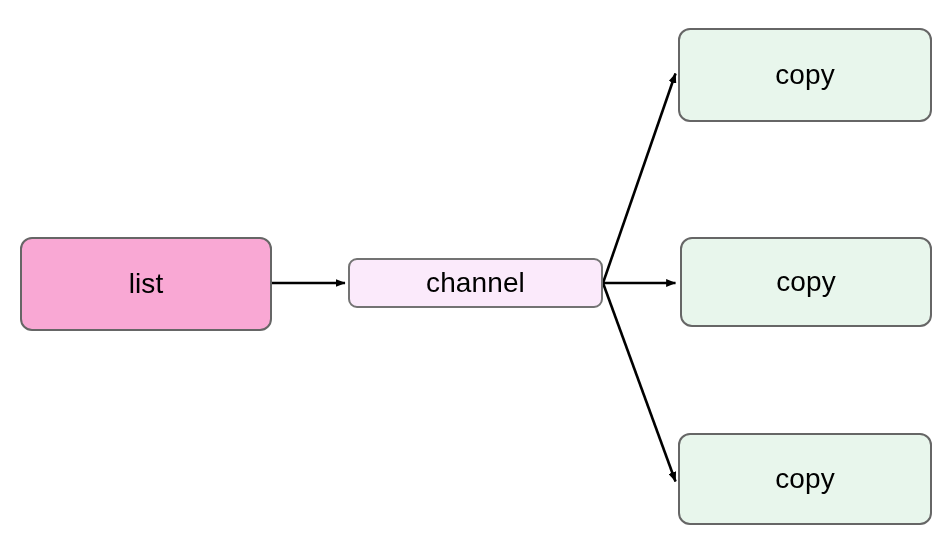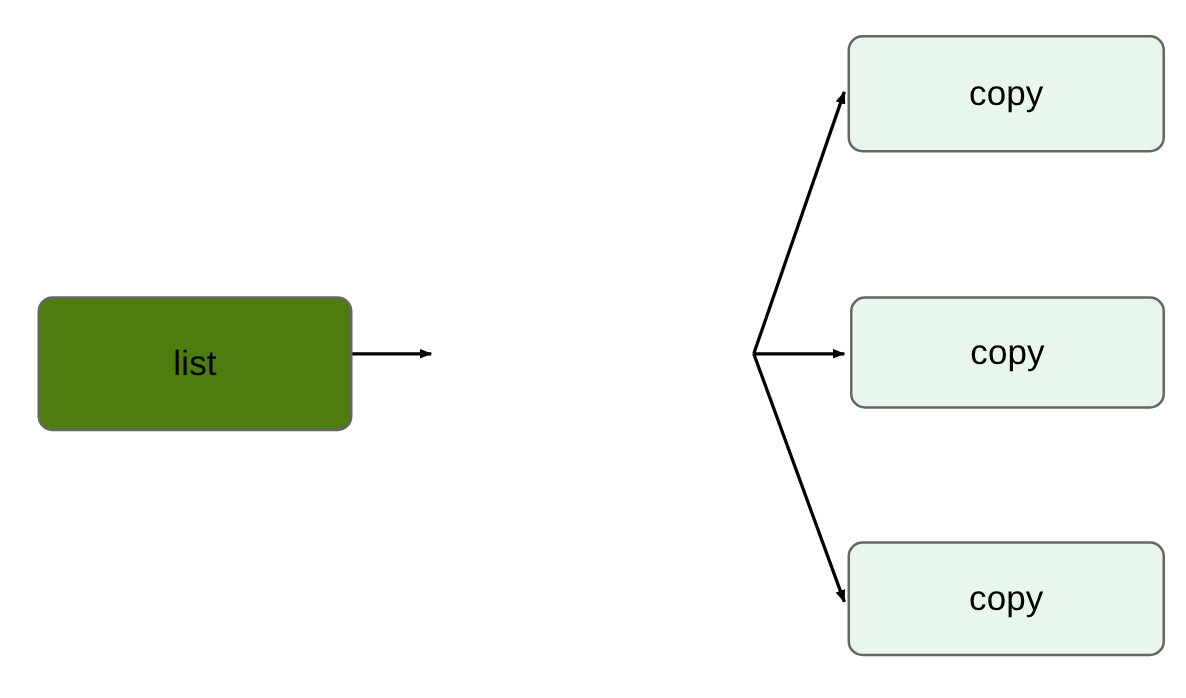--- a/index.html
+++ b/index.html
@@ -39,25 +39,25 @@
     font-size: 28px;
     line-height: 1;
     color: #000000;
     letter-spacing: 0.1px;
     white-space: nowrap;
   }
   .node-label {
     display: block;
   }
   .node-list {
-    left: 30px;
+    left: 20px;
     top: 237px;
     width: 252px;
-    height: 108px;
-    background: #4d7c0f;
+    height: 94px;
+    background: #f9a8d4;
     border-color: #666666;
   }
   .node-channel {
     left: 348px;
     top: 258px;
     width: 255px;
     height: 50px;
     background: #fbeafb;
     border-color: #737373;
     border-radius: 9px;
@@ -107,20 +107,23 @@
       <line x1="603" y1="283" x2="675.5" y2="283" marker-end="url(#arrowhead)"></line>
 
       <line x1="603" y1="283" x2="675.5" y2="481.5" marker-end="url(#arrowhead)"></line>
     </g>
   </svg>
 
   <div class="node node-list">
     <span class="node-label">list</span>
   </div>
 
+  <div class="node node-channel">
+    <span class="node-label">channel</span>
+  </div>
 
   <div class="node node-copy-top">
     <span class="node-label">copy</span>
   </div>
 
   <div class="node node-copy-mid">
     <span class="node-label">copy</span>
   </div>
 
   <div class="node node-copy-bot">

